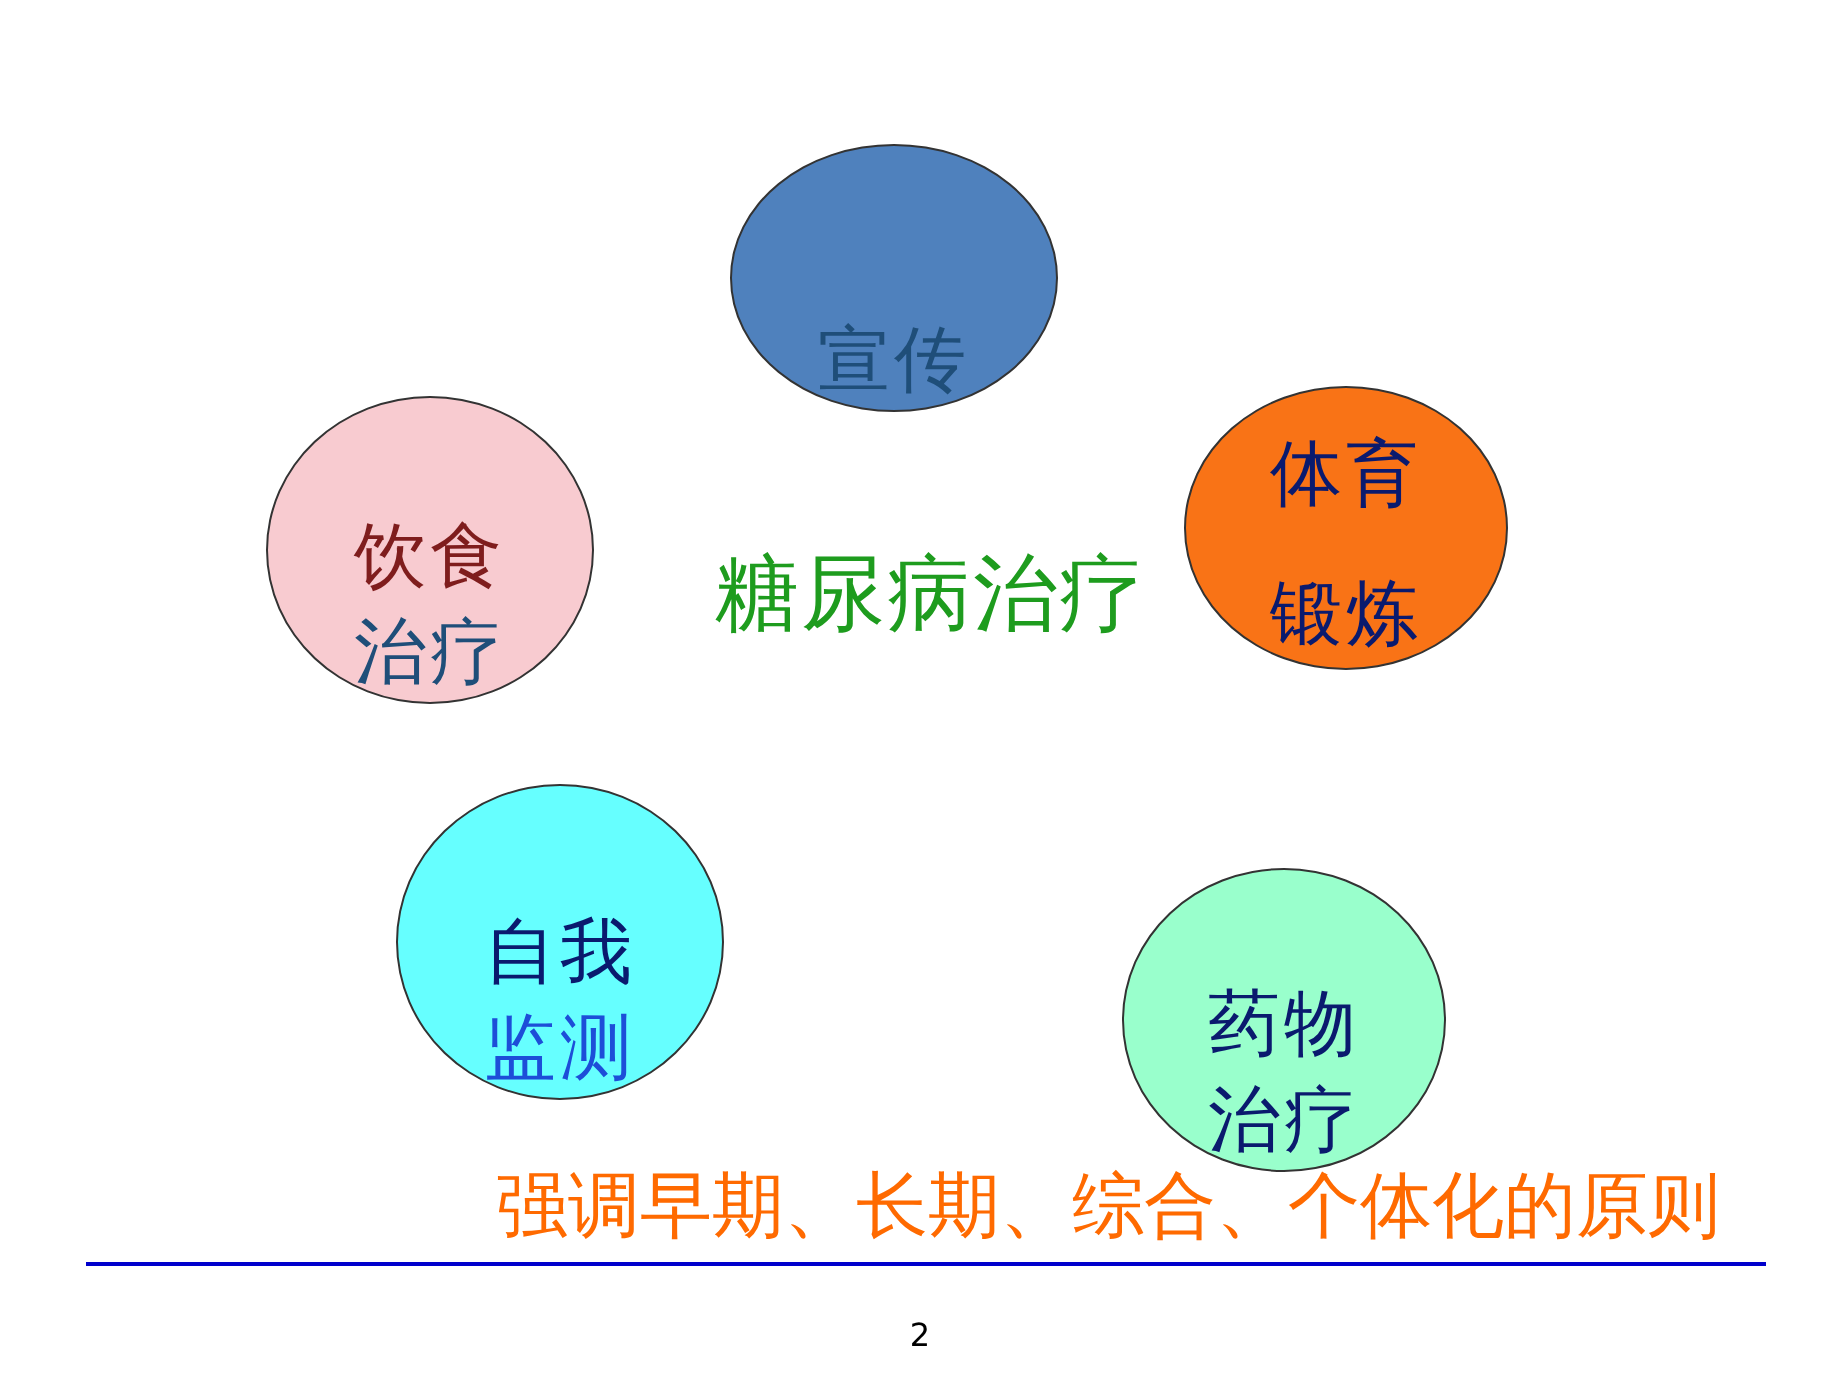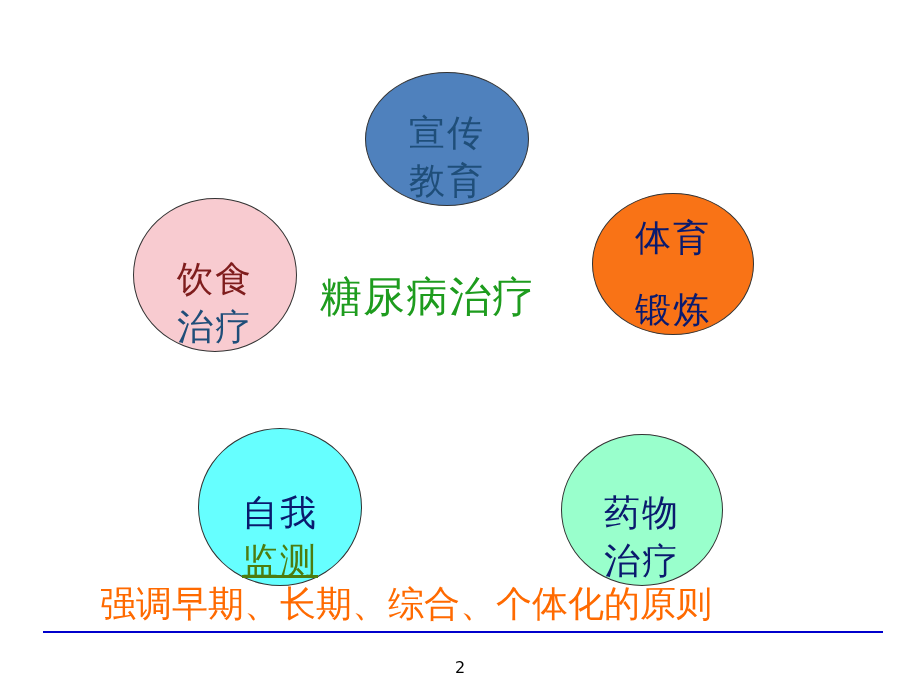--- a/index.html
+++ b/index.html
@@ -31,33 +31,33 @@
       line-height: 48px;
       letter-spacing: 2px;
       font-weight: normal;
       white-space: nowrap;
     }
     .center-title {
       position: absolute;
       left: 320px;
       top: 268px;
       width: 290px;
-      text-align: left;
+      text-align: center;
       color: #1e9c1e;
       font-size: 42px;
       line-height: 58px;
       letter-spacing: 1px;
     }
     .center-title span { display: block; white-space: nowrap; }
     .principle {
       position: absolute;
       left: 100px;
       top: 580px;
       width: 760px;
-      text-align: left;
+      text-align: right;
       color: #ff6a00;
       font-size: 36px;
       line-height: 48px;
       white-space: nowrap;
     }
     .divider {
       position: absolute;
       left: 43px;
       top: 631px;
       width: 840px;
@@ -75,40 +75,39 @@
       line-height: 20px;
     }
   </style>
 </head>
 <body>
 
 <div class="slide">
 
   <div class="circle" style="left:365px; top:72px; width:164px; height:134px; background:#4f81bd;">
     <span class="circle-line" style="color:#1f4e79;">宣传</span>
-    <span class="circle-line" style="color:#1f4e79;">教育</span>
   </div>
 
   <div class="circle" style="left:592px; top:193px; width:162px; height:142px; background:#f97316;gap:24px;">
     <span class="circle-line" style="color:#0a1a6e;">体育</span>
-    <span class="circle-line" style="color:#0a1a6e;">锻炼</span>
+    <span class="circle-line" style="color:#0a1a6e;font-family:Liberation Mono, monospace;">锻炼</span>
   </div>
 
   <div class="circle" style="left:133px; top:198px; width:164px; height:154px; background:#f8cbd0;">
     <span class="circle-line" style="color:#7f1d1d;">饮食</span>
     <span class="circle-line" style="color:#1f4e79;">治疗</span>
   </div>
 
   <div class="center-title">
     <span>糖尿病治疗</span>
   </div>
 
-  <div class="circle" style="left:198px; top:428px; width:164px; height:158px; background:#66ffff;">
+  <div class="circle" style="left:198px; top:392px; width:164px; height:158px; background:#66ffff;">
     <span class="circle-line" style="color:#0a1a6e;">自我</span>
-    <span class="circle-line" style="color:#4d7c0f;text-decoration:underline;">监测</span>
+    <span class="circle-line" style="color:#1d4ed8;">监测</span>
   </div>
 
   <div class="circle" style="left:561px; top:434px; width:162px; height:152px; background:#99ffcc;">
     <span class="circle-line" style="color:#0a1a6e;">药物</span>
     <span class="circle-line" style="color:#0a1a6e;">治疗</span>
   </div>
 
   <div class="principle">强调早期、长期、综合、个体化的原则</div>
 
   <div class="divider"></div>

